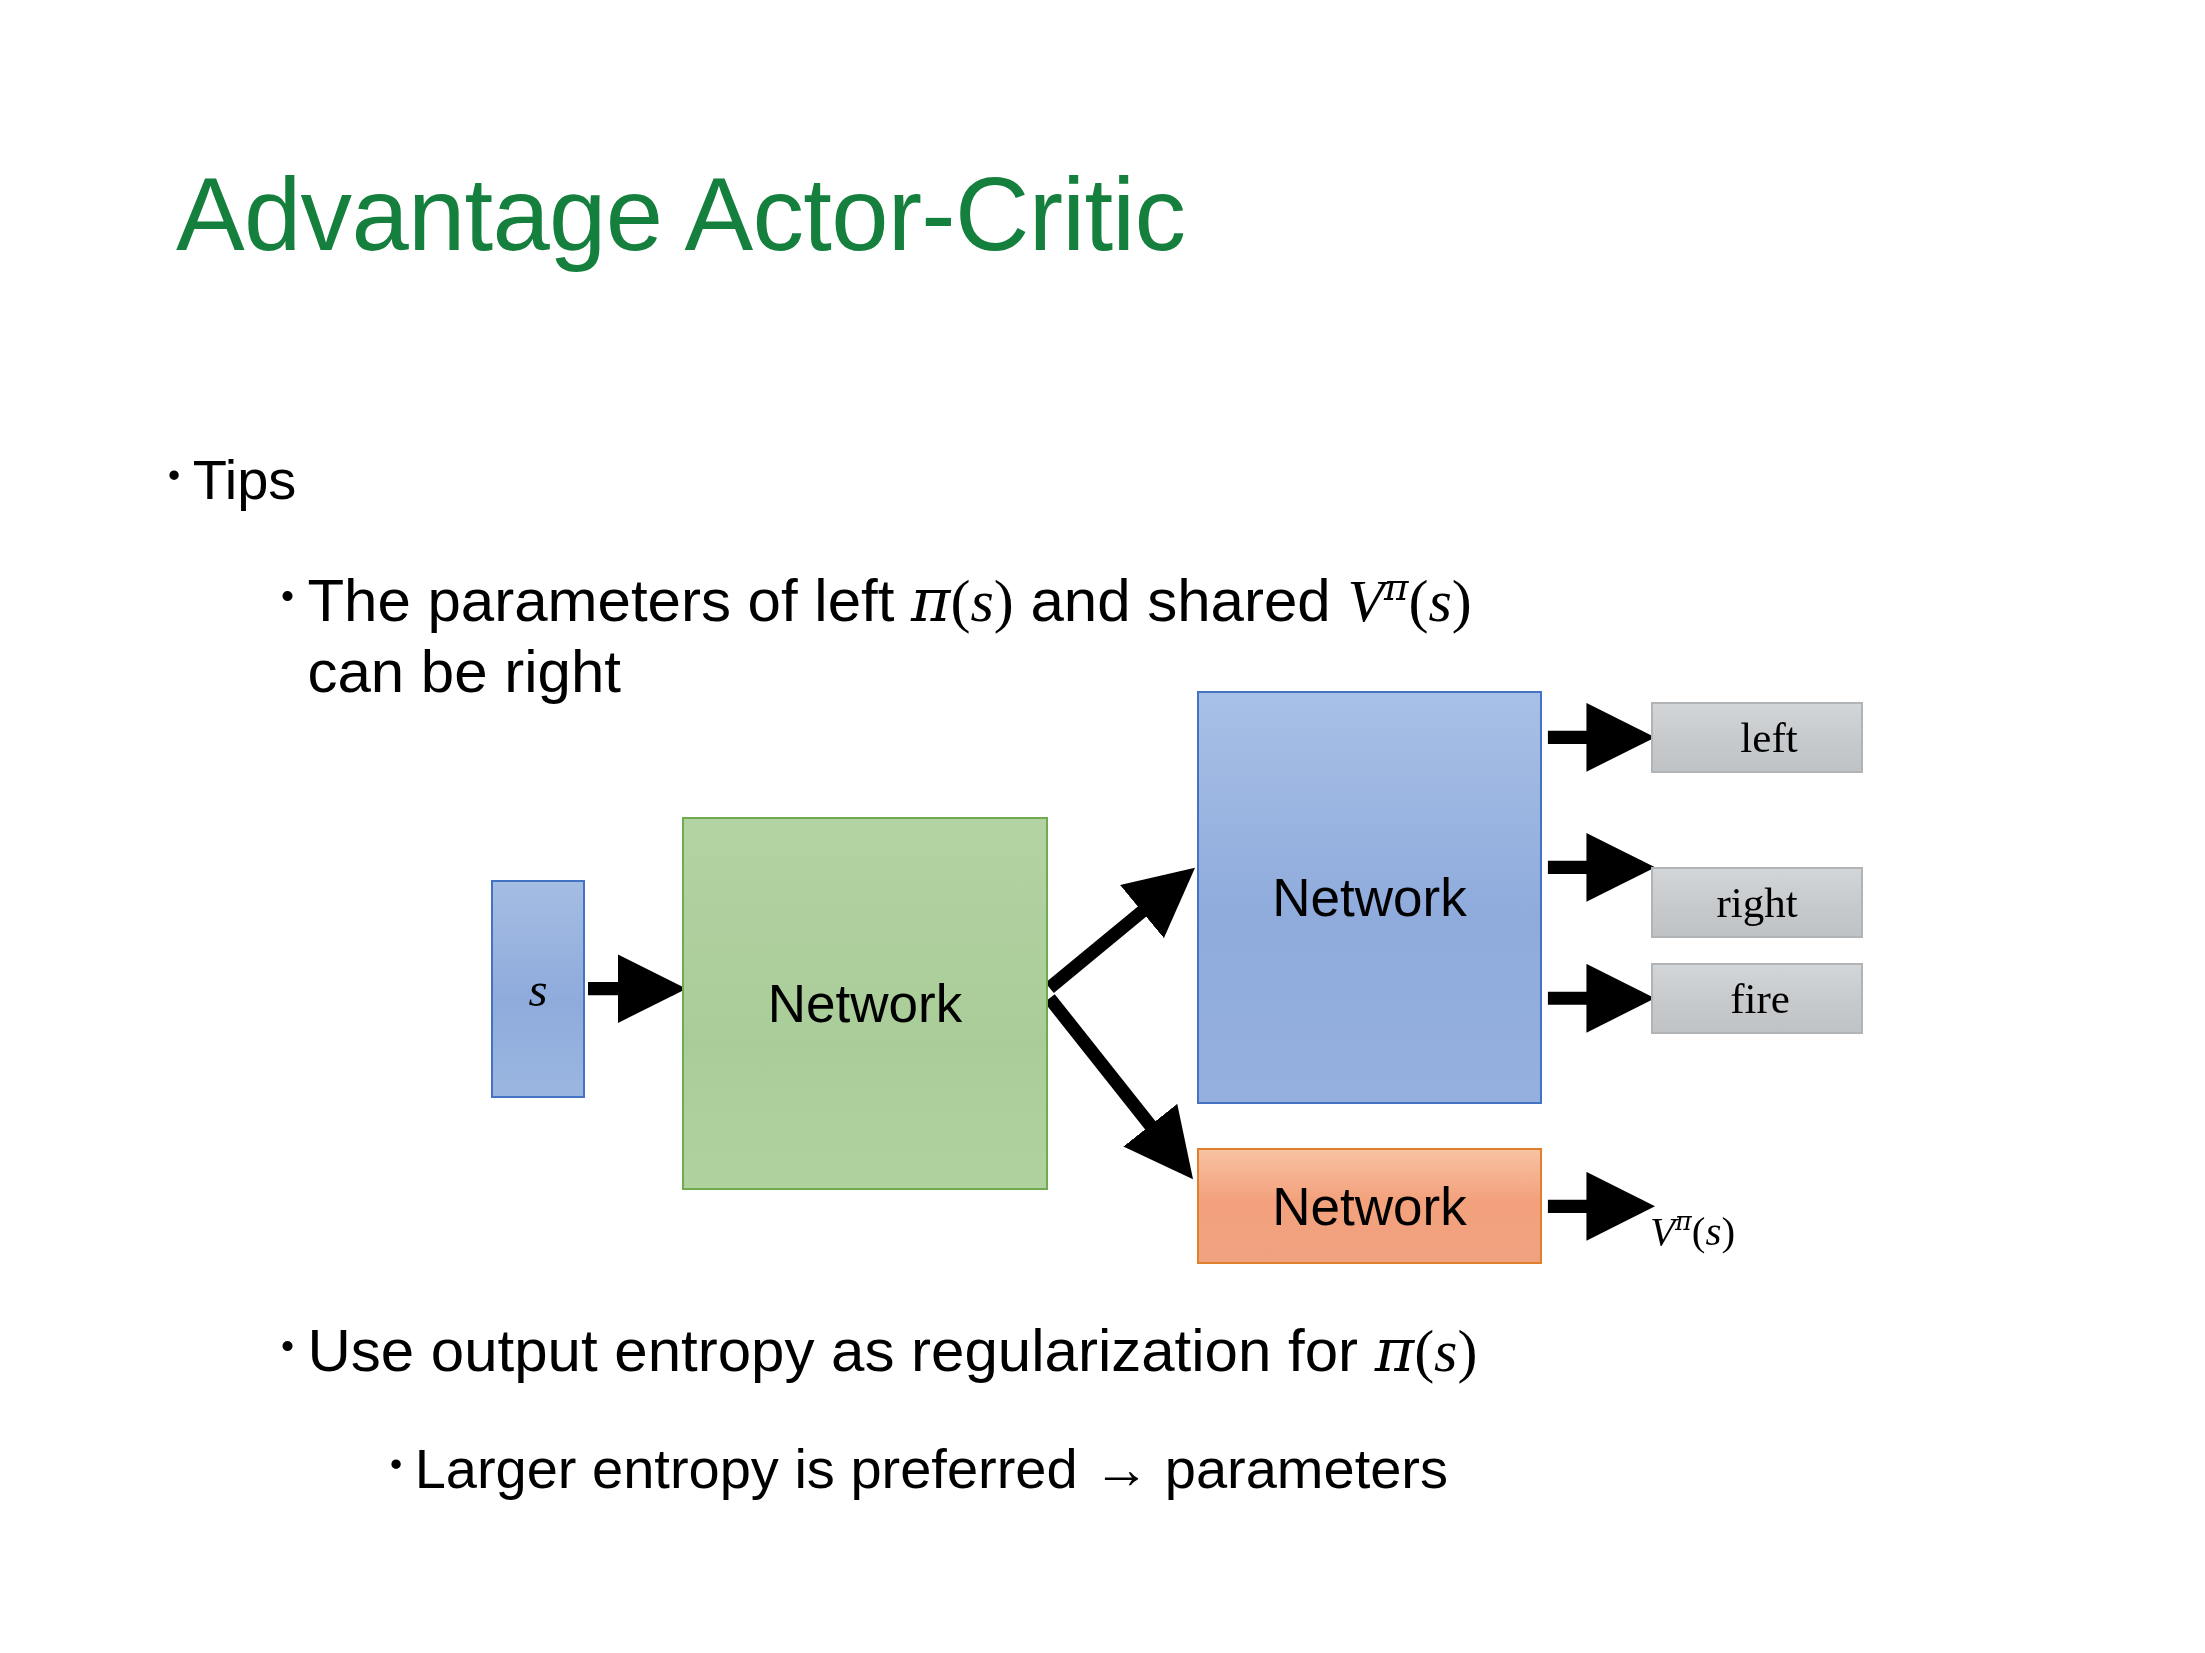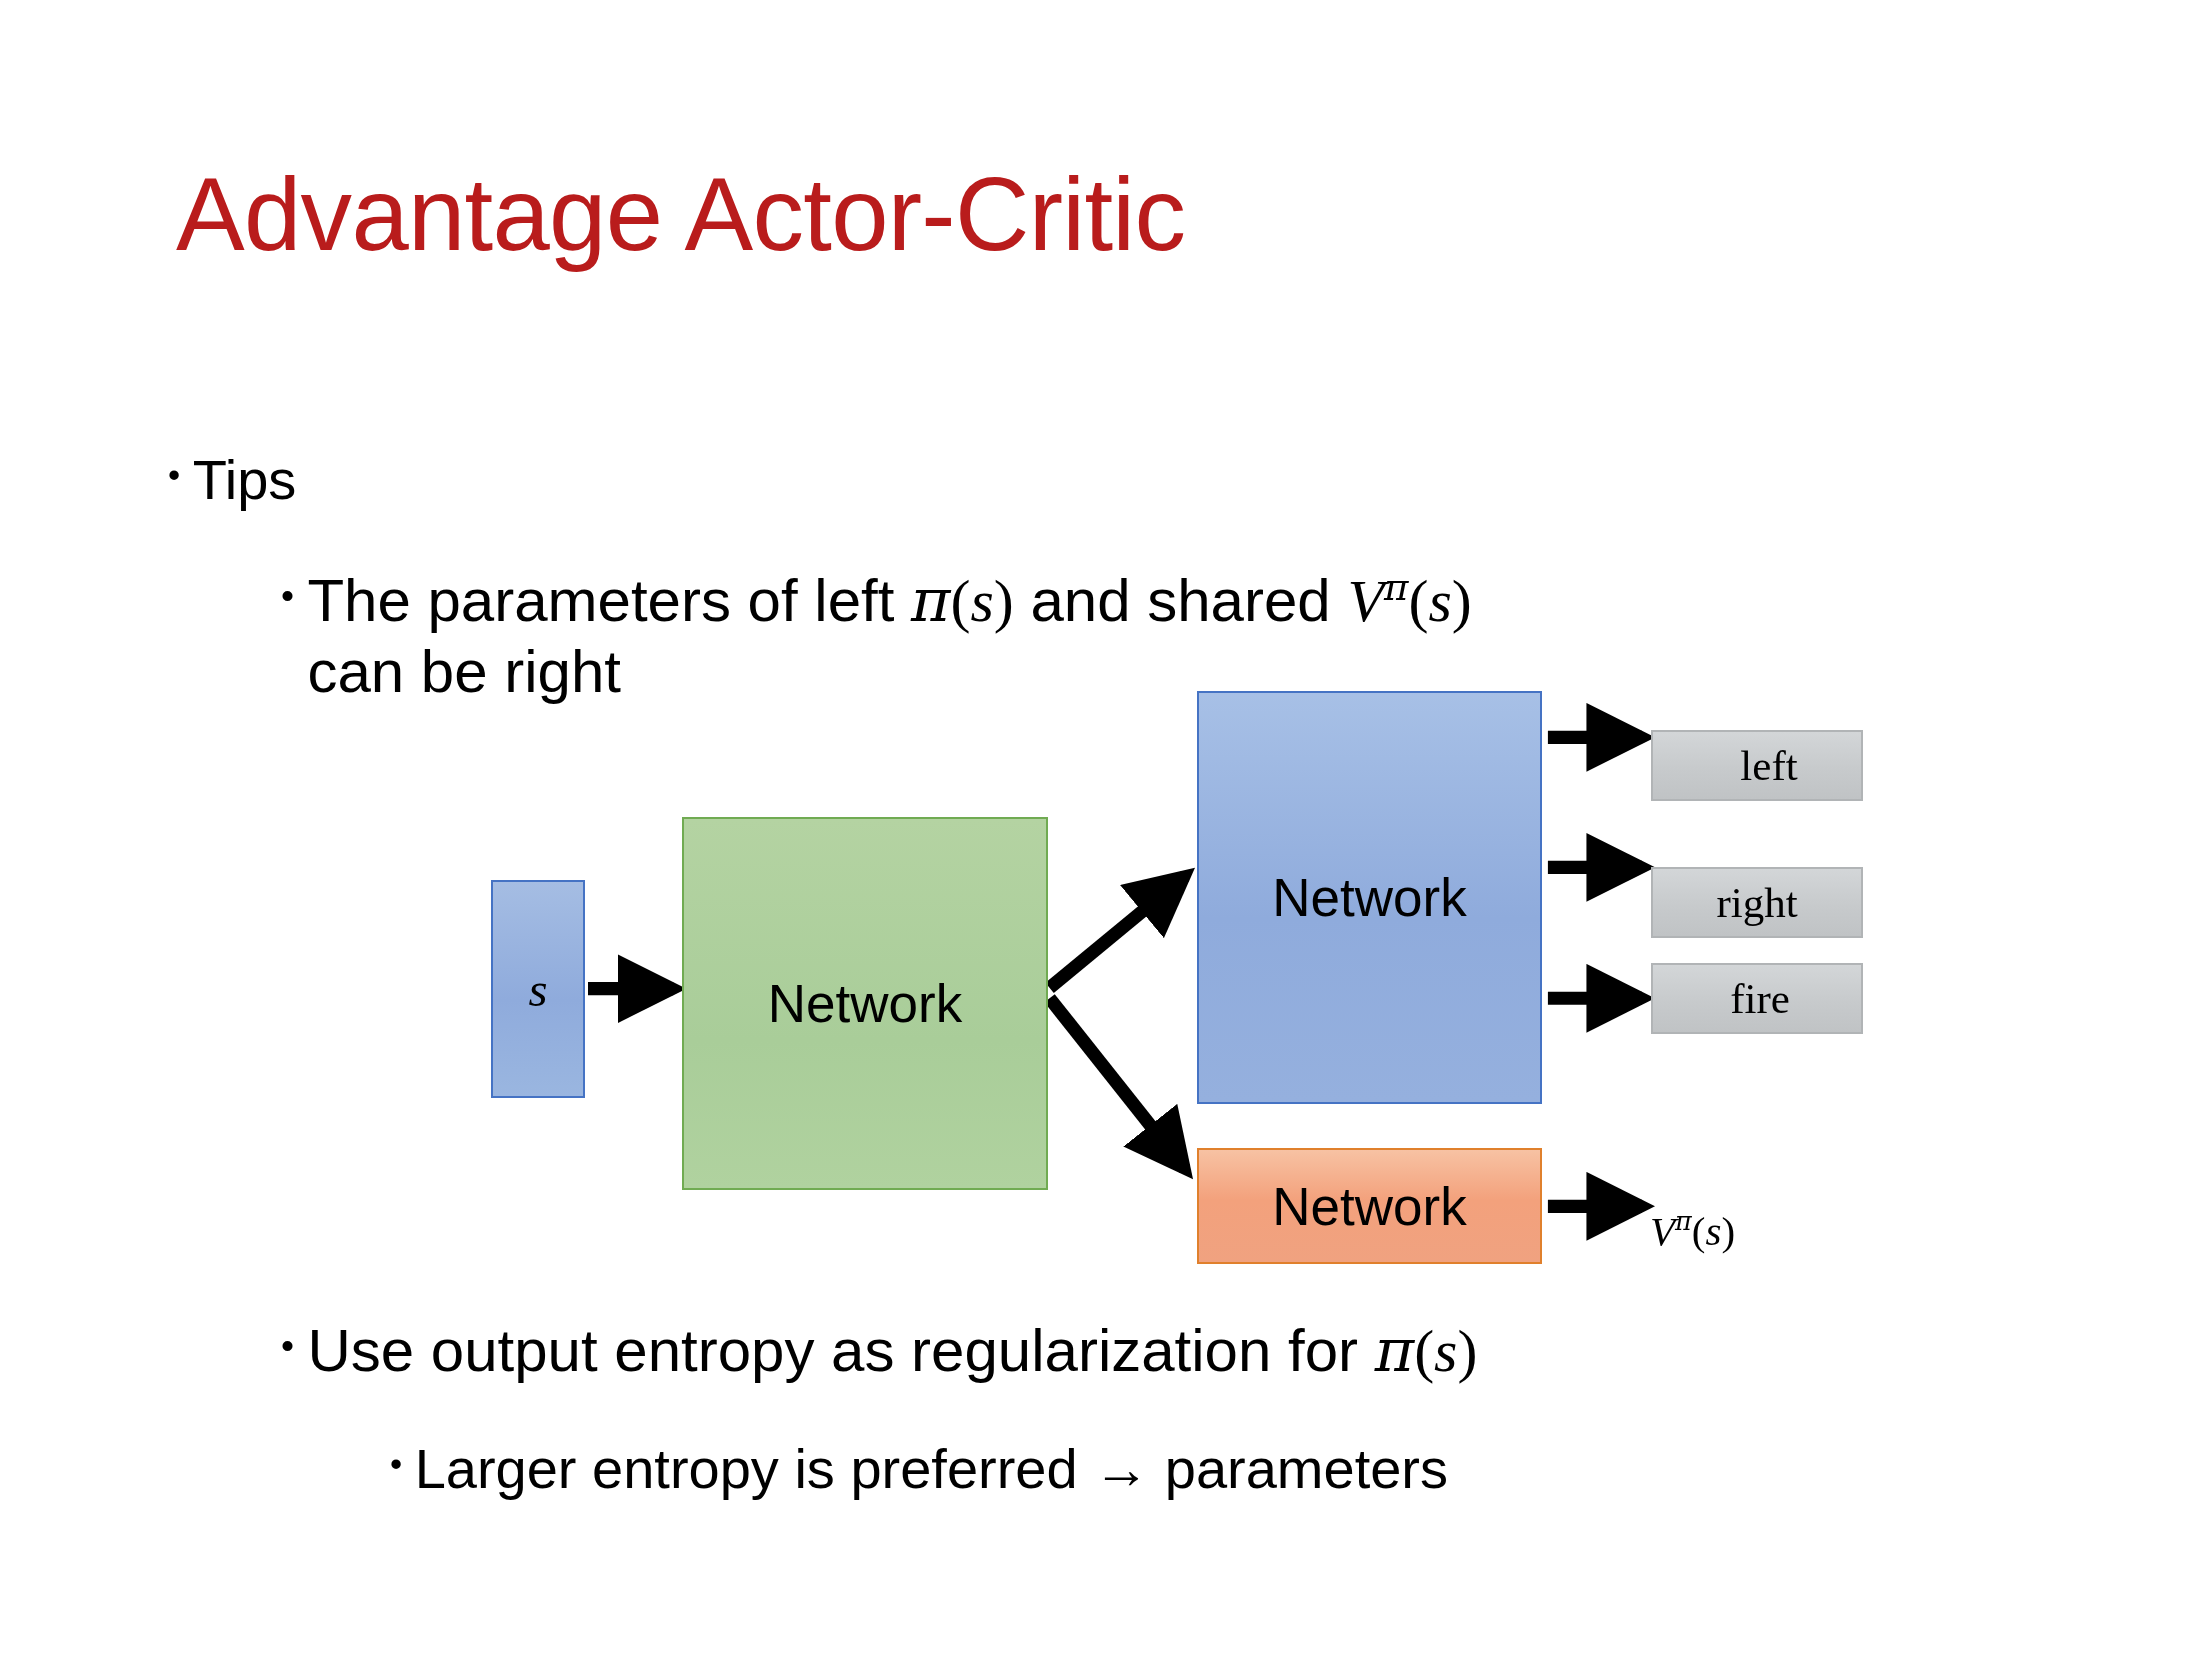--- a/index.html
+++ b/index.html
@@ -26,21 +26,21 @@
   
   .title {
     position: absolute;
     left: 176px;
     top: 163px;
     width: 1838px;
     font-size: 103px;
     line-height: 1.0;
     font-weight: 400;
     letter-spacing: -0.7px;
-    color: #b91c1c;
+    color: #15803d;
     white-space: nowrap;
   }
 
   
   .bullet {
     position: absolute;
     display: flex;
     align-items: flex-start;
     color: #000;
   }
@@ -137,21 +137,21 @@
     font-size: 53px;
   }
   .box-out {
     left: 1651px;
     width: 212px; height: 71px;
     background: linear-gradient(180deg,#d3d6d8 0%, #c7cacc 55%, #c0c3c5 100%);
     border: 2.2px solid #b1b4b6;
     font-family: "Liberation Serif", serif;
     font-size: 43px;
   }
-  .box-left  { top: 730px; padding-left: 24px; }
+  .box-left  { top: 702px; padding-left: 24px; }
   .box-right { top: 832px; margin-top: 35px; }
   .box-fire  { top: 963px; padding-left: 6px; }
 
   .vpi-out {
     position: absolute;
     left: 1650px;
     top: 1207px;
     font-size: 41px;
     white-space: nowrap;
   }

